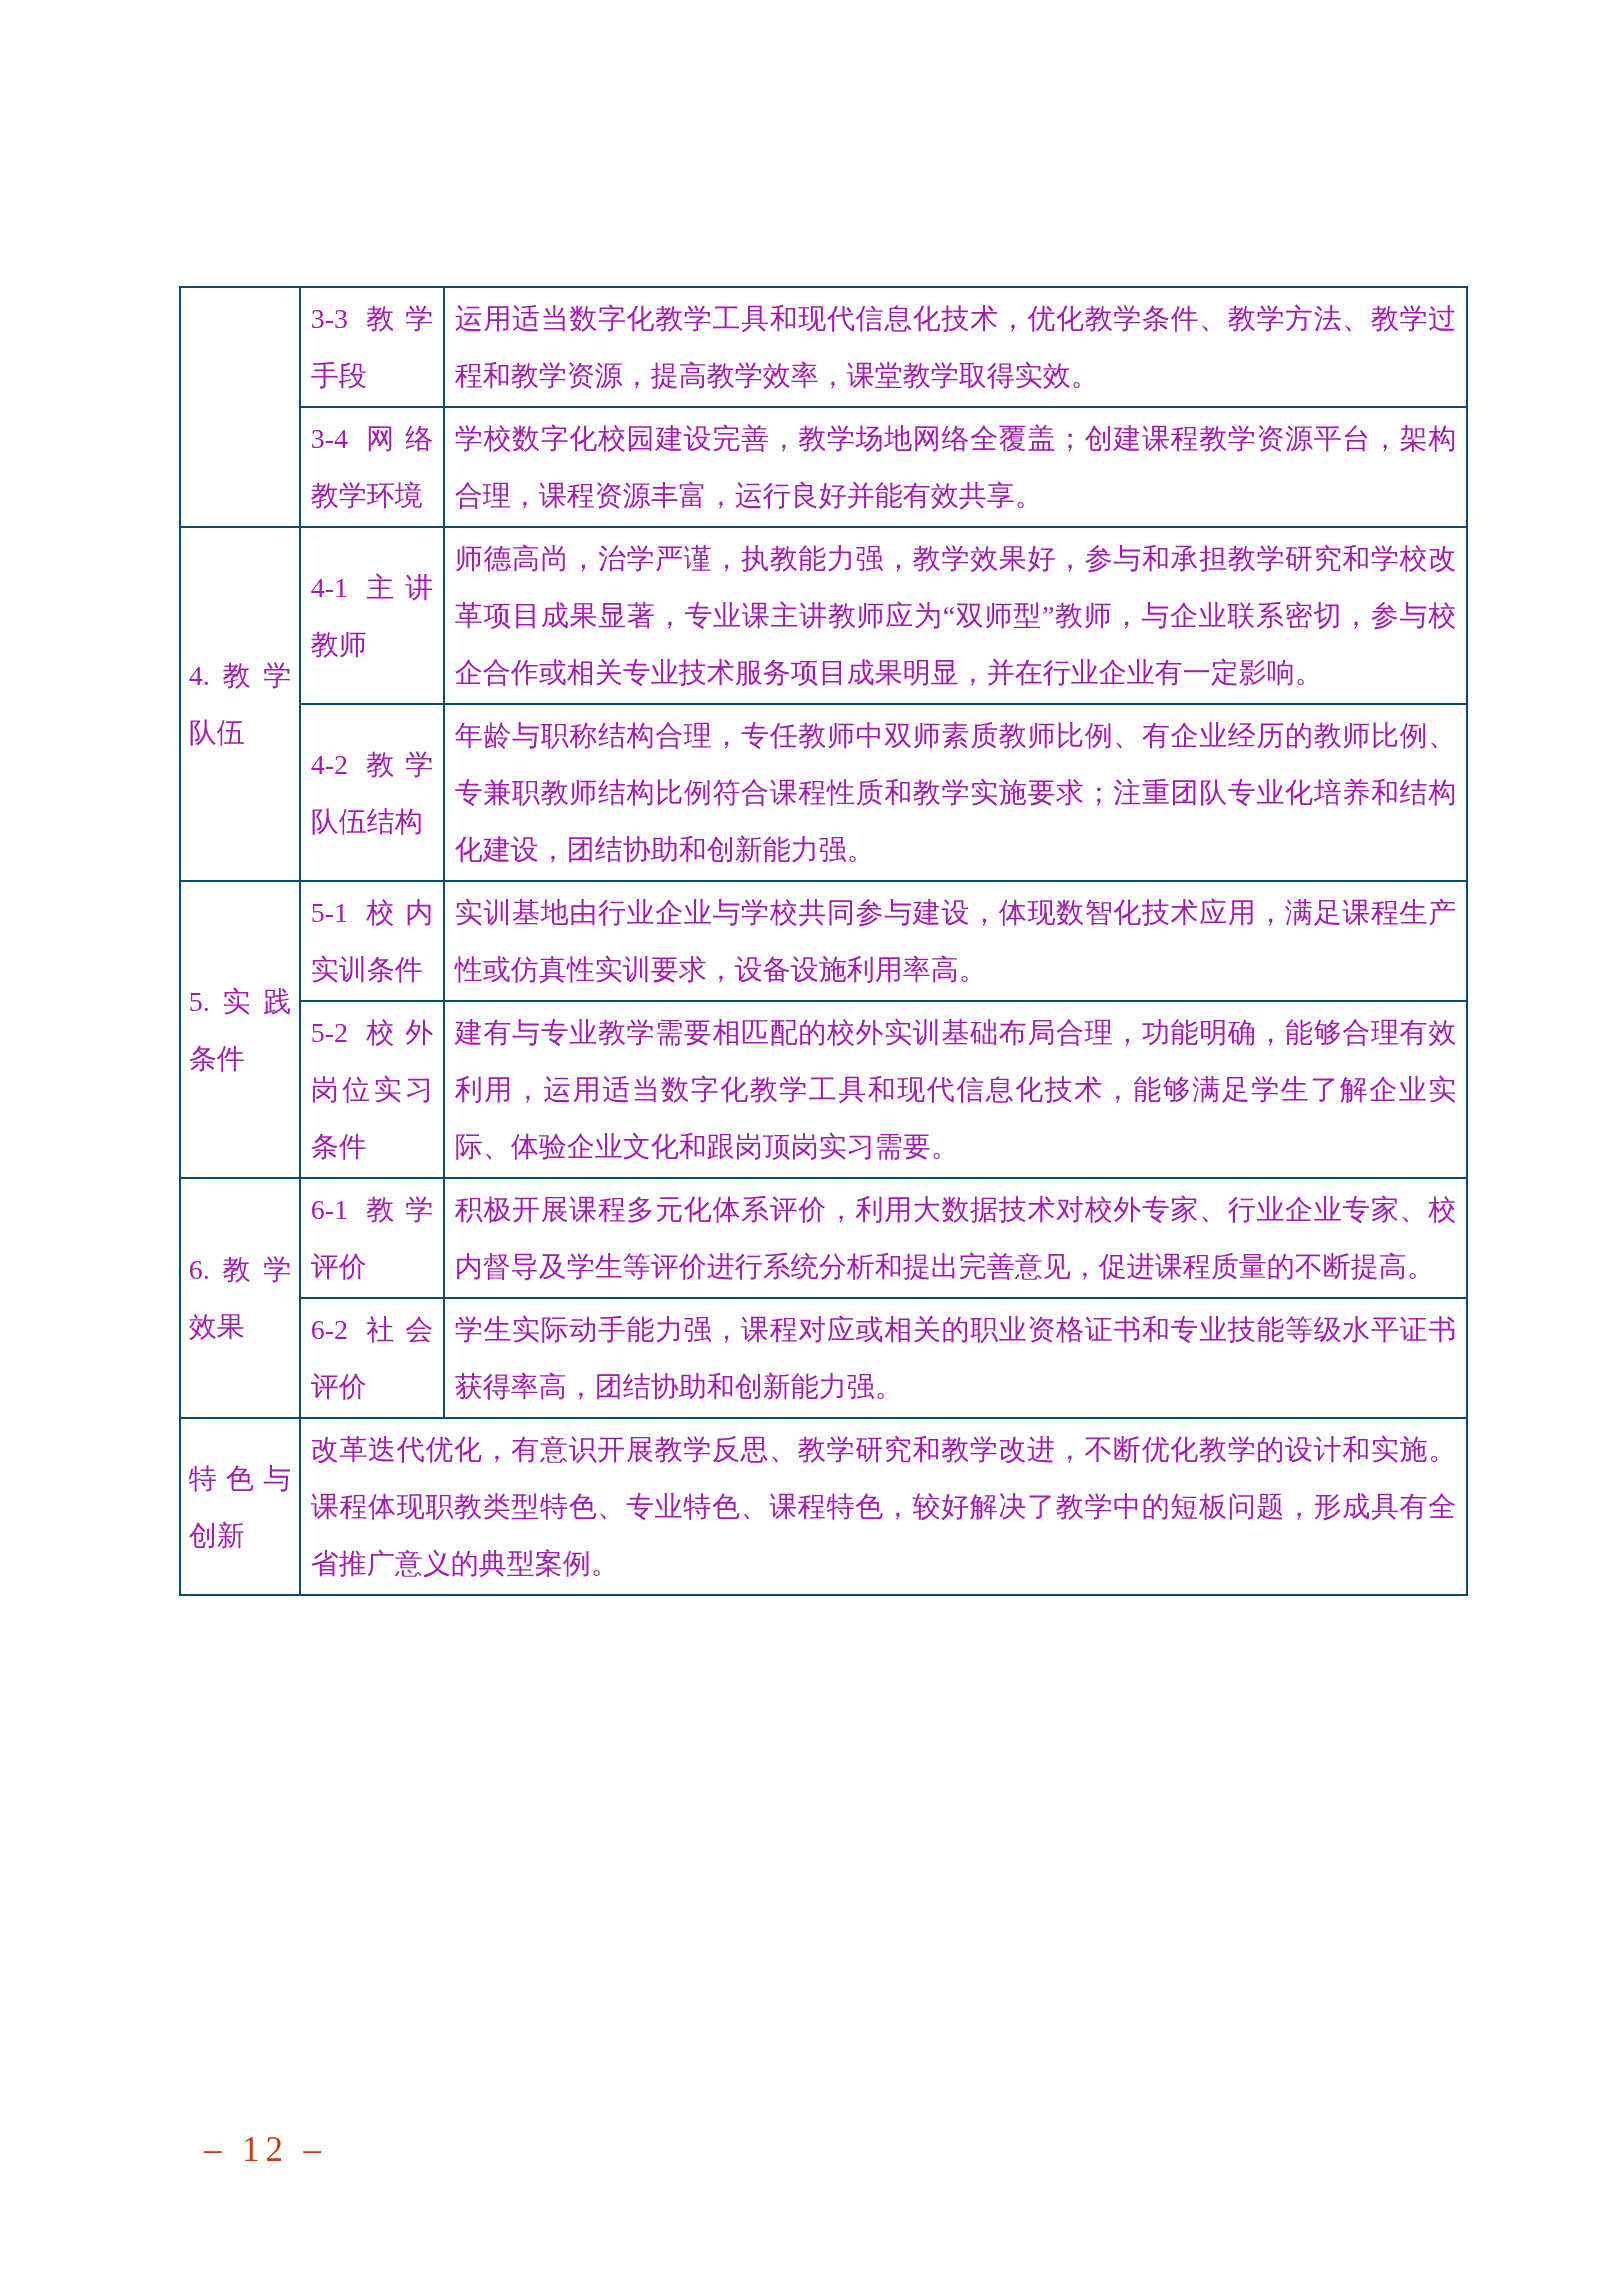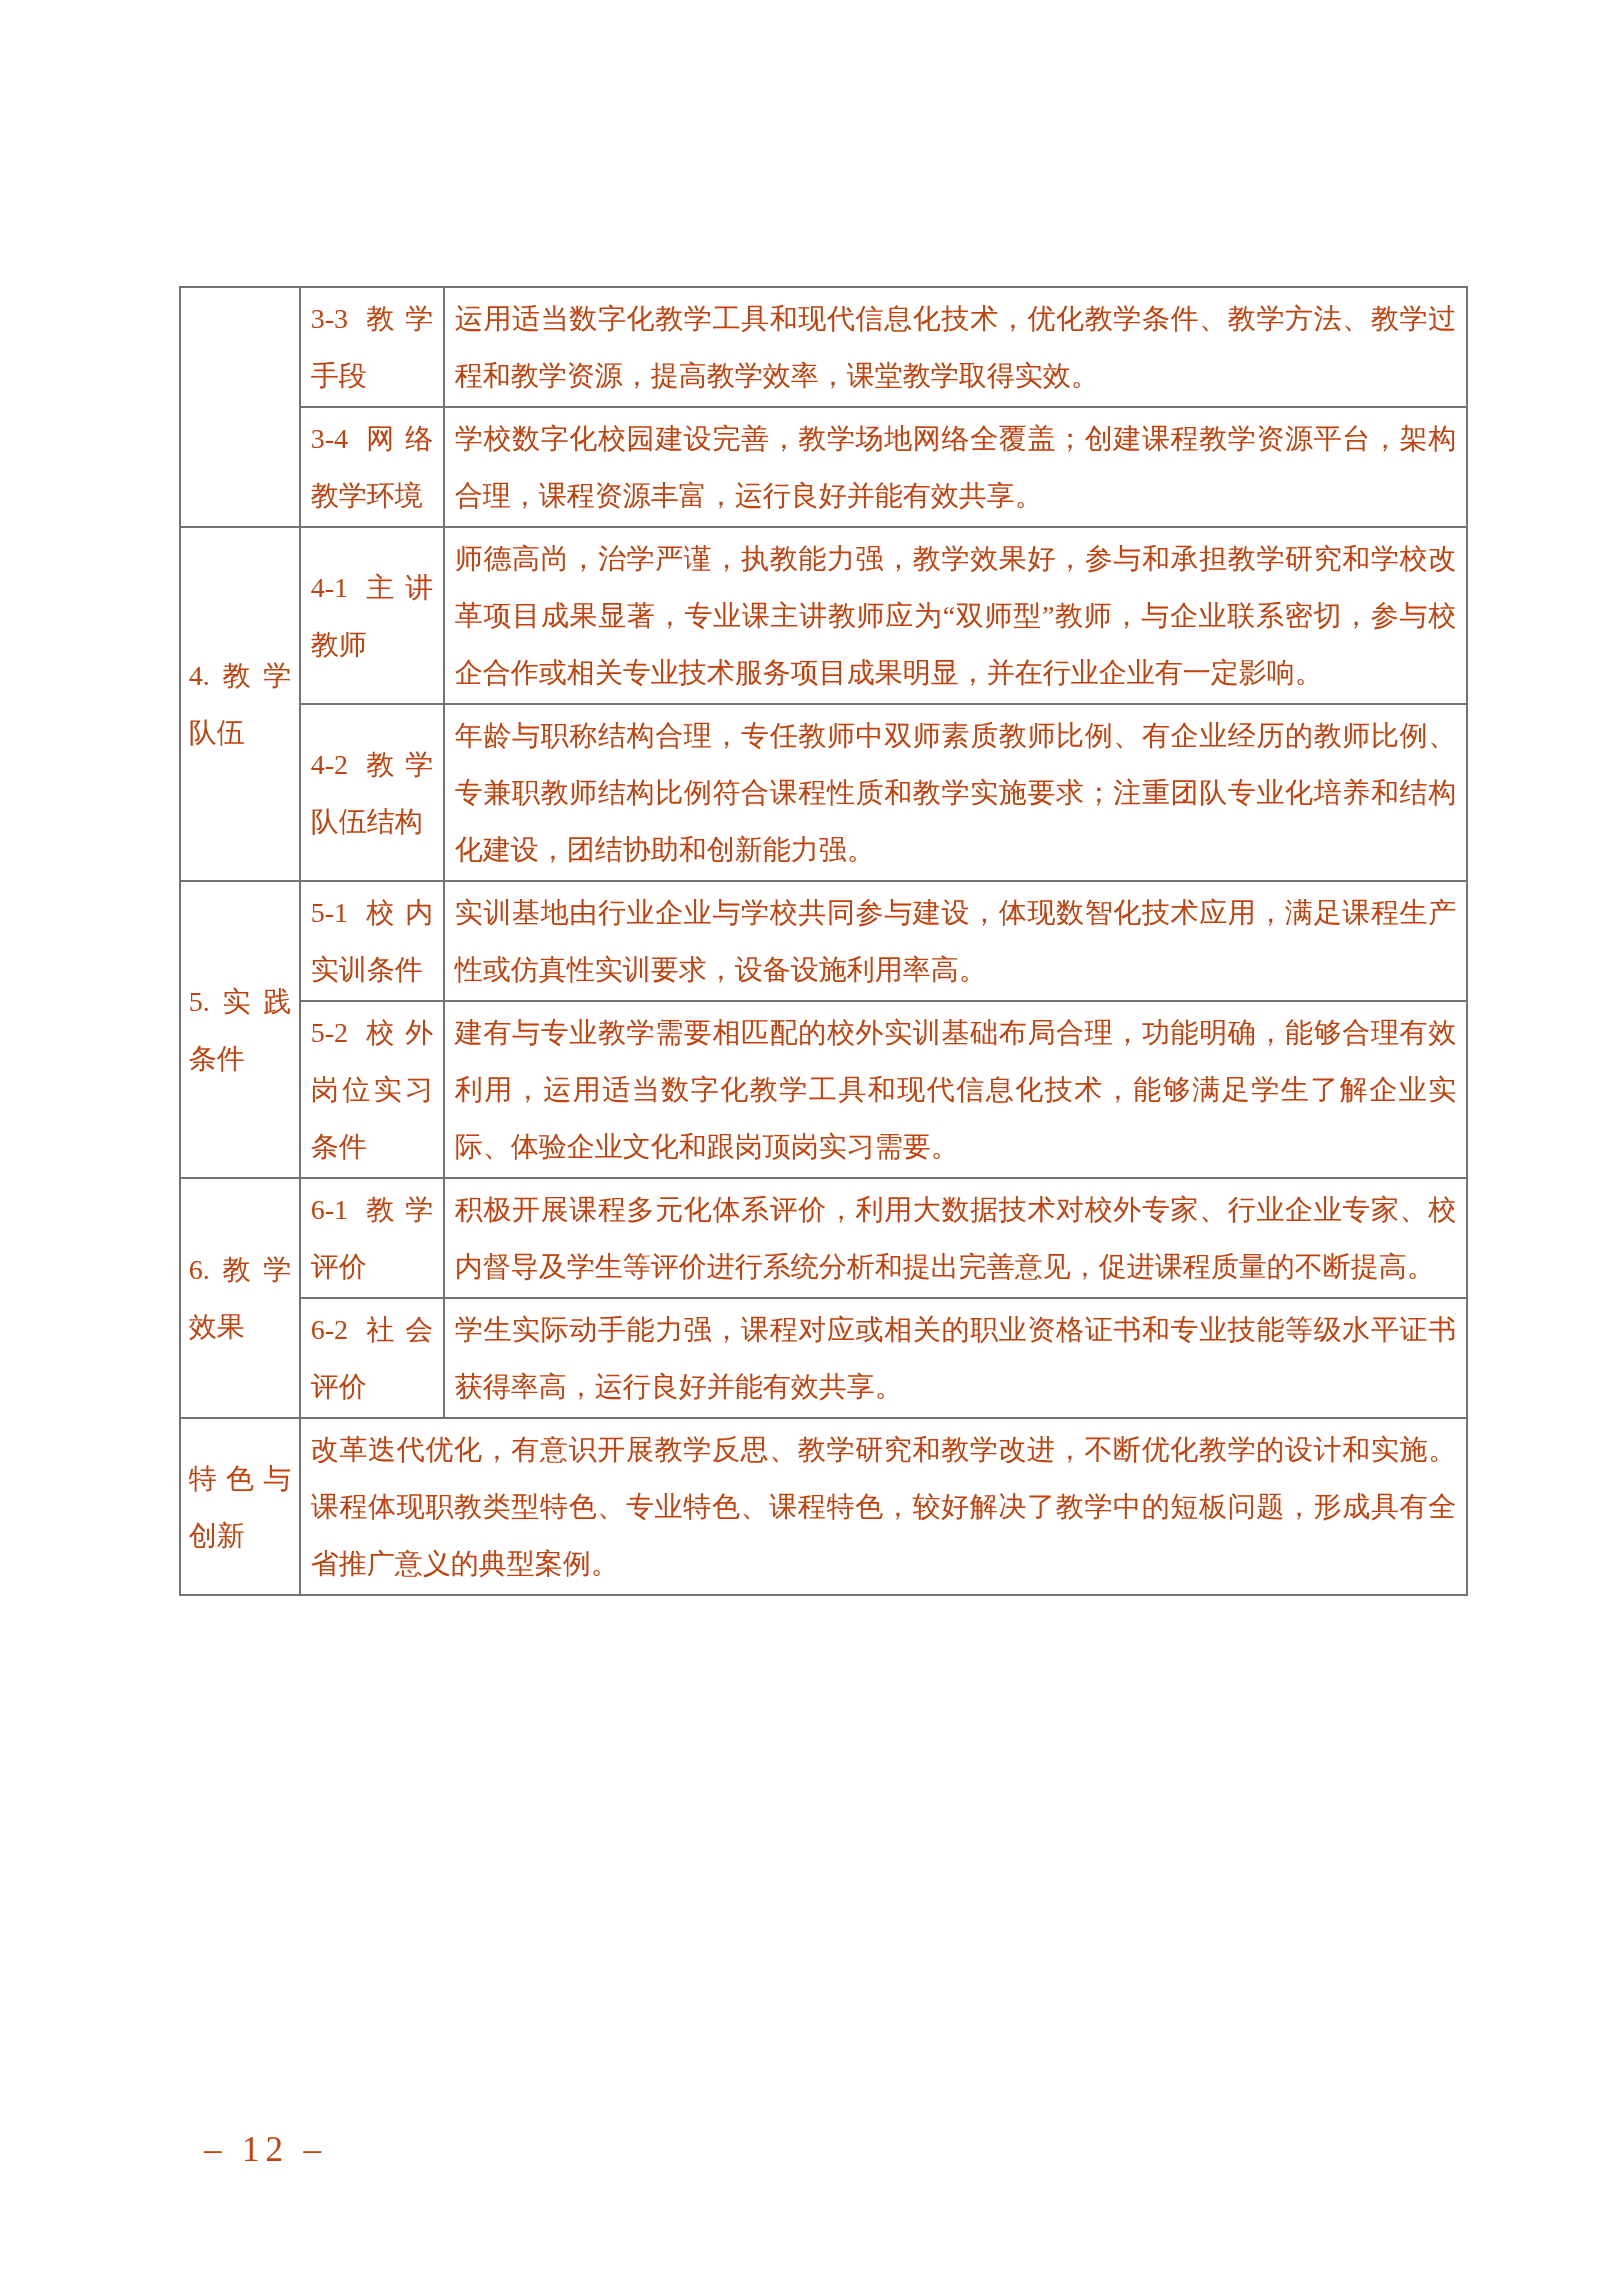--- a/index.html
+++ b/index.html
@@ -15,25 +15,25 @@
   }
   table.criteria-table {
     position: absolute;
     left: 179px;
     top: 286px;
     width: 1287px;
     border-collapse: collapse;
     table-layout: fixed;
   }
   .criteria-table td {
-    border: 2px solid #737373;
+    border: 2px solid #0c4a6e;
     vertical-align: middle;
     font-size: 28px;
     line-height: 57px;
-    color: #c2410c;
+    color: #a21caf;
     text-align: justify;
     word-break: break-all;
   }
   td.cat  { padding: 0 7.8px; }
   td.sub  { padding: 0 9.8px; }
   td.desc { padding: 2px 9.8px; }
   tr.h114 { height: 112px; }
   tr.h116 { height: 114px; }
   tr.h176 { height: 173px; }
   tr.h180 { height: 176px; padding-left: 20px; }
@@ -96,21 +96,21 @@
       <td class="desc">建有与专业教学需要相匹配的校外实训基础布局合理，功能明确，能够合理有效利用，运用适当数字化教学工具和现代信息化技术，能够满足学生了解企业实际、体验企业文化和跟岗顶岗实习需要。</td>
     </tr>
 
     <tr class="h118">
       <td class="cat" rowspan="2">6.教学效果</td>
       <td class="sub">6-1 教学评价</td>
       <td class="desc">积极开展课程多元化体系评价，利用大数据技术对校外专家、行业企业专家、校内督导及学生等评价进行系统分析和提出完善意见，促进课程质量的不断提高。</td>
     </tr>
     <tr class="h120">
       <td class="sub">6-2 社会评价</td>
-      <td class="desc">学生实际动手能力强，课程对应或相关的职业资格证书和专业技能等级水平证书获得率高，运行良好并能有效共享。</td>
+      <td class="desc">学生实际动手能力强，课程对应或相关的职业资格证书和专业技能等级水平证书获得率高，团结协助和创新能力强。</td>
     </tr>
 
     <tr class="h175">
       <td class="cat">特色与创新</td>
       <td class="desc" colspan="2">改革迭代优化，有意识开展教学反思、教学研究和教学改进，不断优化教学的设计和实施。课程体现职教类型特色、专业特色、课程特色，较好解决了教学中的短板问题，形成具有全省推广意义的典型案例。</td>
     </tr>
   </tbody>
     </table>
 
   <div class="footer">– 12 –</div>

